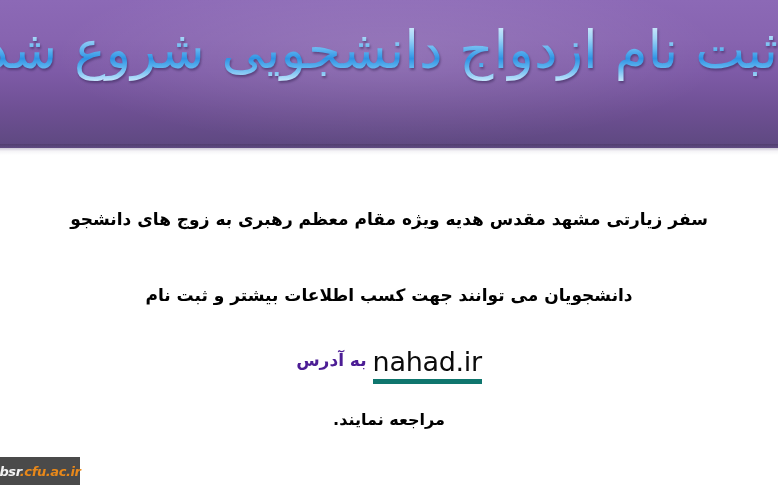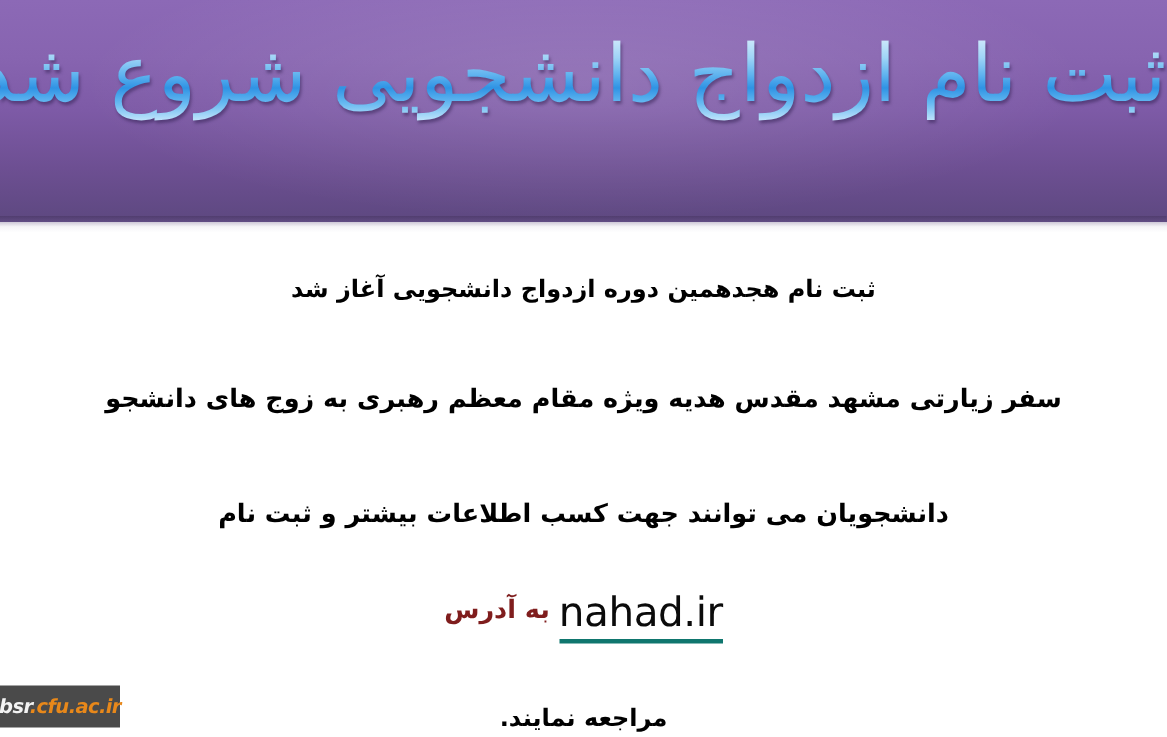--- a/index.html
+++ b/index.html
@@ -109,43 +109,43 @@
     color: #000000;
     line-height: 1.2;
     white-space: nowrap;
     direction: rtl;
   }
 
   .line-1 { margin-top: 28px; font-size: 16px; }
   .line-2 { margin-top: 54px; font-size: 17px; }
   .line-3 { margin-top: 56px; font-size: 17px; }
   .line-4 { margin-top: 40px; font-size: 17px; }
-  .line-5 { margin-top: 40px; font-size: 16px; }
+  .line-5 { margin-top: 26px; font-size: 16px; }
 
   .link-line {
     display: inline-block;
     direction: rtl;
   }
   .url-link {
     font-family: "DejaVu Sans", "Liberation Sans", sans-serif;
     font-weight: normal;
     font-size: 27px;
     color: #0b0b0b;
     text-decoration: none;
-    border-bottom: 3px solid #0f766e;
+    border-bottom: 5px solid #0f766e;
     padding-bottom: 1px;
     direction: ltr;
     display: inline-block;
     vertical-align: -3px;
     letter-spacing: -0.3px;
   }
   .link-prefix {
     font-size: 17px;
     font-weight: bold;
-    color: #7f1d1d;
+    color: #4c1d95;
     margin-right: 6px;
     vertical-align: 2px;
   }
 
   
   .watermark {
     position: absolute;
     left: 0;
     top: 457px;
     width: 80px;
@@ -173,21 +173,20 @@
 
 <div class="page">
 
   <div class="banner">
     <div class="banner-title">ثبت نام ازدواج دانشجویی شروع شد</div>
   </div>
   <div class="banner-shadow"></div>
 
   <div class="content">
 
-    <div class="line line-1">ثبت نام هجدهمین دوره ازدواج دانشجویی آغاز شد</div>
 
     <div class="line line-2">سفر زیارتی مشهد مقدس هدیه ویژه مقام معظم رهبری به زوج های دانشجو</div>
 
     <div class="line line-3">دانشجویان می توانند جهت کسب اطلاعات بیشتر و  ثبت نام</div>
 
     <div class="line line-4">
       <span class="link-line">
         <a class="url-link" href="#">nahad.ir</a><span class="link-prefix">به آدرس</span>
       </span>
     </div>

